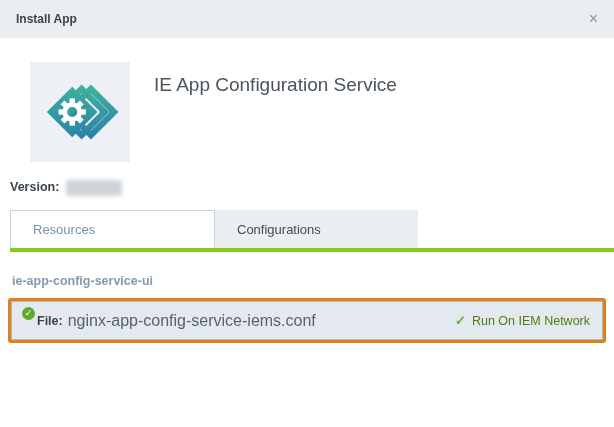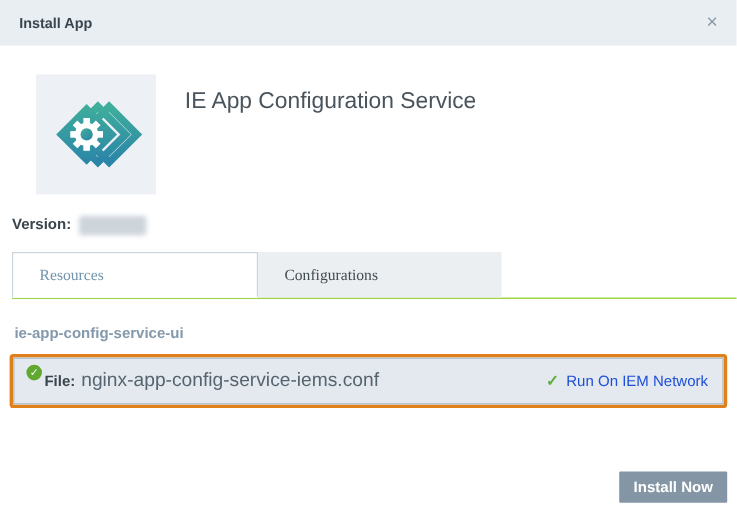--- a/index.html
+++ b/index.html
@@ -57,22 +57,21 @@
     margin-left: 7px;
     background: #cdd4da;
     border-radius: 2px;
     filter: blur(2px);
   }
 
   
   .tabbar {
     display: flex;
     margin: 14px 0 0 10px;
-    border-bottom: 1px solid #84cc16;
-    font-family: Liberation Serif, serif;
+    border-bottom: 4px solid #84cc16;
   }
   .tab {
     height: 38px;
     display: flex;
     align-items: center;
     padding-left: 22px;
     font-size: 13px;
     cursor: pointer;
   }
   .tab.active {
@@ -121,21 +120,21 @@
     line-height: 13px;
     text-align: center;
     transform: translateY(-7px);
     margin-right: 2px;
     flex: 0 0 auto;
   }
   .file-label { font-size: 12.5px; font-weight: 700; color: #39444c; margin-right: 5px; }
   .file-name { font-size: 16px; color: #566470; }
   .status-cell { display: flex; align-items: center; }
   .status-check { color: #5eaf3f; font-size: 13px; font-weight: 700; margin-right: 6px; }
-  .status-text { font-size: 12.5px; color: #1d4ed8; text-align: center; }
+  .status-text { font-size: 12.5px; color: #4d7c0f; text-align: center; }
 
   
   .footer-actions {
     position: absolute;
     right: 8px;
     bottom: 8px;
     display: flex;
     gap: 7px;
   }
   .btn {
@@ -219,16 +218,15 @@
         <span class="file-name">nginx-app-config-service-iems.conf</span>
       </div>
       <div class="status-cell">
         <span class="status-check">✓</span>
         <span class="status-text">Run On IEM Network</span>
       </div>
     </div>
   </div>
 
   <div class="footer-actions">
-    <button class="btn">Install Now</button>
   </div>
 
 </div>
 
 </body></html>

